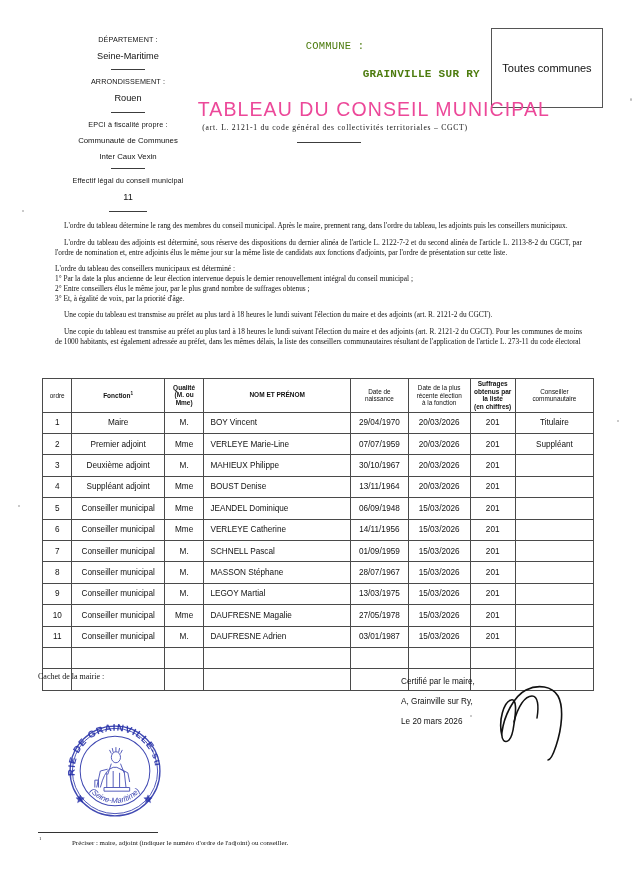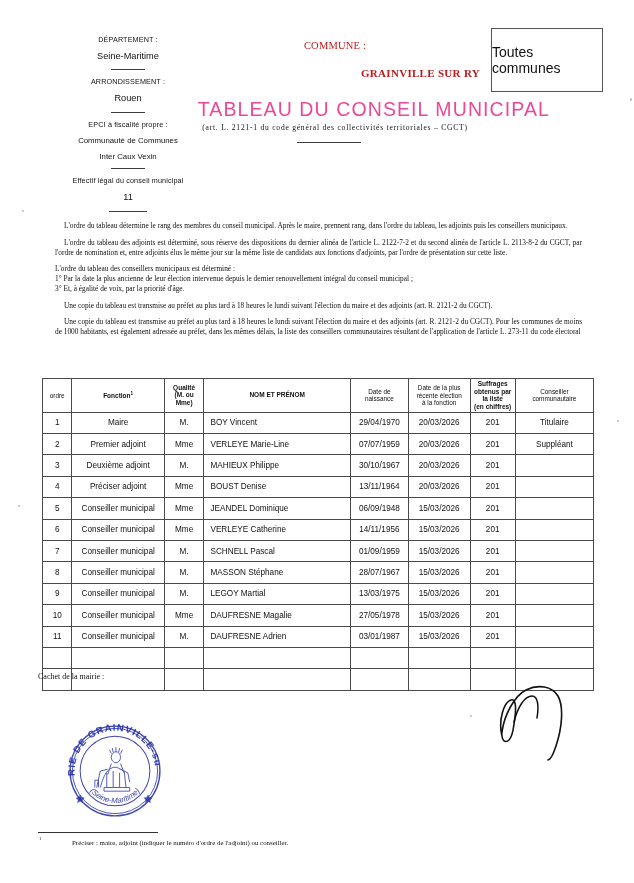--- a/index.html
+++ b/index.html
@@ -50,22 +50,22 @@
   }
   .rule.wide { width: 38px; }
 
   
   .hdr-center {
     position: absolute;
     left: 190px;
     top: 40px;
     width: 290px;
     text-align: center;
-    font-family: Liberation Serif, serif;
-    color: #b91c1c;
+    font-family: Liberation Mono, monospace;
+    color: #4d7c0f;
   }
   .commune-lbl {
     font-size: 10.5px;
     letter-spacing: .2px;
   }
   .commune-name {
     font-size: 11px;
     font-weight: bold;
     letter-spacing: .3px;
     margin-top: 16px;
@@ -104,28 +104,28 @@
     width: 64px;
     border-top: 1px solid #3c3c3c;
   }
 
   
   .tc-box {
     position: absolute;
     left: 491px;
     top: 28px;
     width: 112px;
-    height: 64px;
+    height: 80px;
     border: 1px solid #555;
     box-sizing: border-box;
     display: flex;
     align-items: center;
     justify-content: center;
     font-family: "Liberation Sans", sans-serif;
-    font-size: 14px;
+    font-size: 11px;
     color: #111;
   }
 
   
   .body-text {
     position: absolute;
     left: 55px;
     top: 221px;
     width: 527px;
     font-family: "Liberation Serif", serif;
@@ -301,20 +301,21 @@
   <div class="doc-title">TABLEAU DU CONSEIL MUNICIPAL</div>
   <div class="doc-sub">(art. L. 2121-1 du code général des  collectivités territoriales – CGCT)</div>
   <div class="title-rule"></div>
 
   <div class="body-text">
     <p class="indent">L'ordre du tableau détermine le rang des membres du conseil municipal. Après le maire, prennent rang, dans l'ordre du tableau, les adjoints puis les conseillers municipaux.</p>
     <p class="indent">L'ordre du tableau des adjoints est déterminé, sous réserve des dispositions du dernier alinéa de l'article L. 2122-7-2 et du second alinéa de l'article L. 2113-8-2 du CGCT, par l'ordre de nomination et, entre adjoints élus le même jour sur la même liste de candidats aux fonctions d'adjoints, par l'ordre de présentation sur cette liste.</p>
     <div class="list">
       <p class="tight">L'ordre du tableau des conseillers municipaux est déterminé :</p>
       <p class="tight">1° Par la date la plus ancienne de leur élection intervenue depuis le dernier renouvellement intégral du conseil municipal ;</p>
+      <p class="tight">2° Entre conseillers élus le même jour, par le plus grand nombre de suffrages obtenus ;</p>
       <p class="tight">3° Et, à égalité de voix, par la priorité d'âge.</p>
     </div>
     <p class="indent">Une copie du tableau est transmise au préfet au plus tard à 18 heures le lundi suivant l'élection du maire et des adjoints (art. R. 2121-2 du CGCT).</p>
     <p class="indent">Une copie du tableau est transmise au préfet au plus tard à 18 heures le lundi suivant l'élection du maire et des adjoints (art. R. 2121-2 du CGCT). Pour les communes de moins de 1000 habitants, est également adressée au préfet, dans les mêmes délais, la liste des conseillers communautaires résultant de l'application de l'article L. 273-11 du code électoral</p>
   </div>
 
   <table class="tbl">
     <thead>
       <tr>
         <th class="c-ordre lite">
@@ -377,21 +378,21 @@
           <td class="c-fonction">Deuxième adjoint</td>
           <td class="c-qualite">M.</td>
           <td class="c-nom nom">MAHIEUX Philippe</td>
           <td class="c-naiss">30/10/1967</td>
           <td class="c-elect">20/03/2026</td>
           <td class="c-suffr">201</td>
           <td class="c-comm"></td>
         </tr>
         <tr>
           <td class="c-ordre">4</td>
-          <td class="c-fonction">Préciser adjoint</td>
+          <td class="c-fonction">Suppléant adjoint</td>
           <td class="c-qualite">Mme</td>
           <td class="c-nom nom">BOUST Denise</td>
           <td class="c-naiss">13/11/1964</td>
           <td class="c-elect">20/03/2026</td>
           <td class="c-suffr">201</td>
           <td class="c-comm"></td>
         </tr>
         <tr>
           <td class="c-ordre">5</td>
           <td class="c-fonction">Conseiller municipal</td>
@@ -480,20 +481,25 @@
           <td class="c-naiss"></td>
           <td class="c-elect"></td>
           <td class="c-suffr"></td>
           <td class="c-comm"></td>
         </tr>
       </tbody>
   </table>
 
   <div class="cachet-lbl">Cachet de la mairie :</div>
 
+  <div class="certif">
+    <div>Certifié par le maire,</div>
+    <div>A, Grainville sur Ry,</div>
+    <div>Le 20 mars 2026</div>
+  </div>
 
   <svg class="signature" viewBox="0 0 80 90">
     <path d="M10 60 C6 44, 12 26, 19 24 C25 22, 24 36, 22 48 C21 56, 19 62, 17 64 C13 68, 9 64, 10 56
              C12 40, 22 20, 34 14 C46 8, 60 10, 66 20 C72 31, 70 52, 64 70 C61 79, 58 84, 56 84" fill="none" stroke="#111" stroke-width="1.6" stroke-linecap="round"></path>
     <path d="M22 46 C26 30, 33 20, 40 20 C46 20, 47 30, 45 42" fill="none" stroke="#111" stroke-width="1.5" stroke-linecap="round"></path>
   </svg>
 
   <svg class="stamp" viewBox="0 0 120 120">
     <defs>
       <path id="arcOuter" d="M 60 60 m -44 0 a 44 44 0 1 1 88 0" transform="rotate(-4 60 60)" fill="none"></path>

